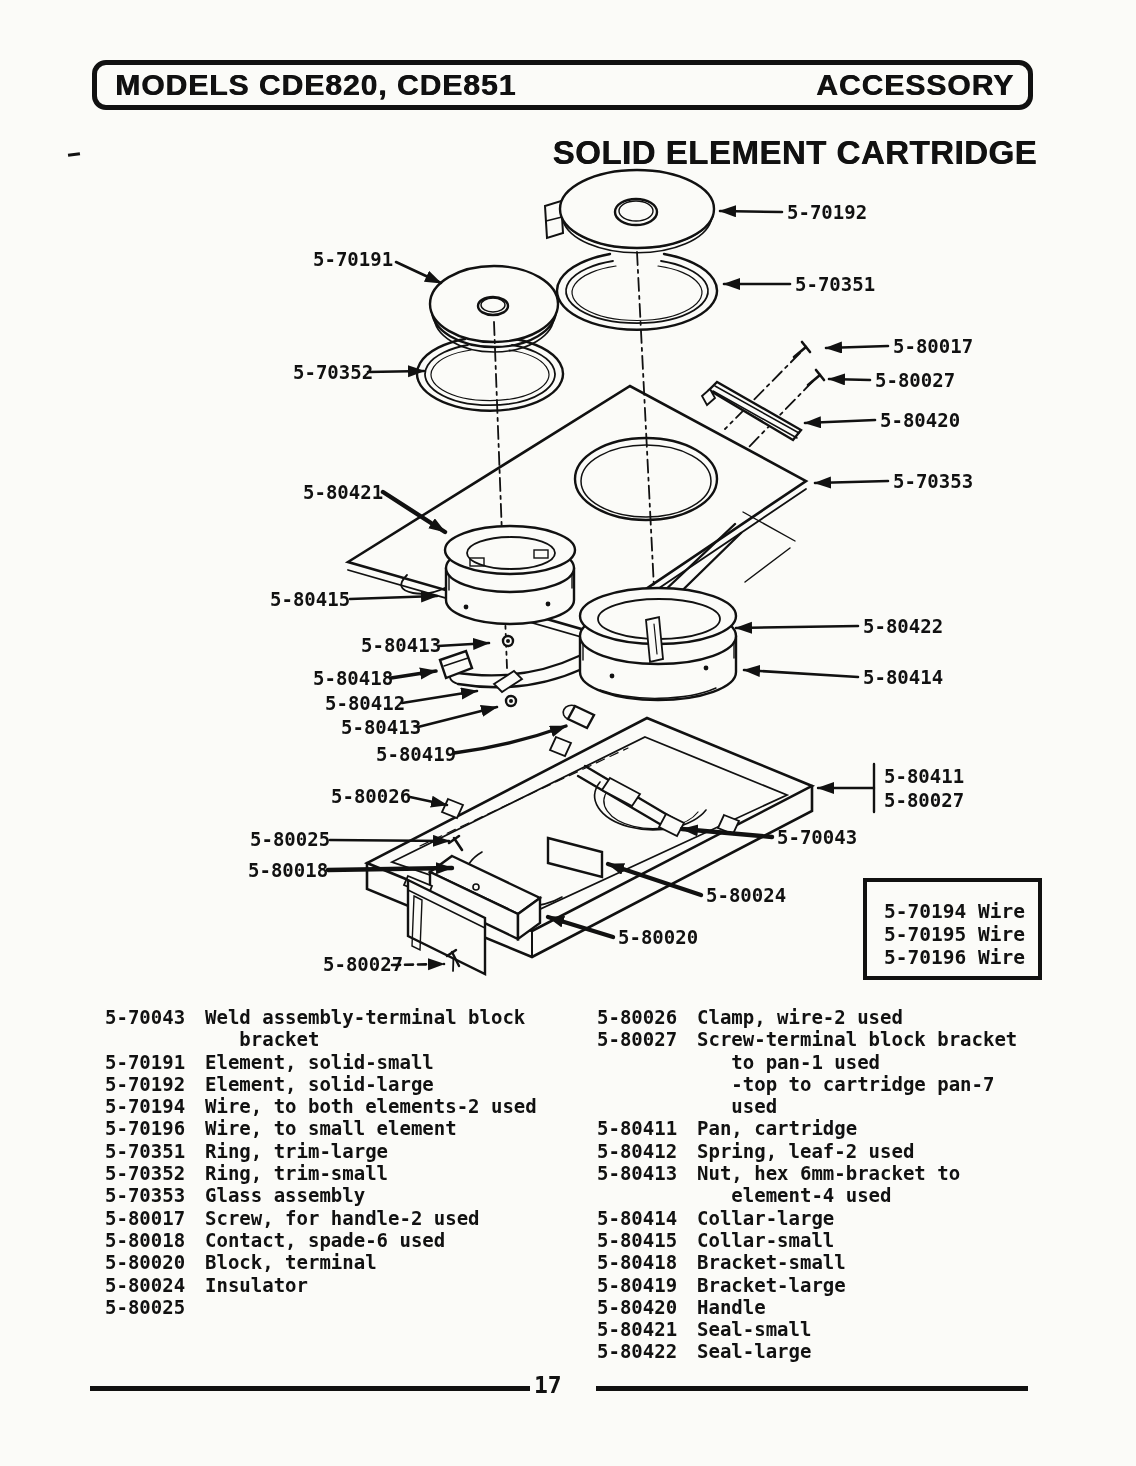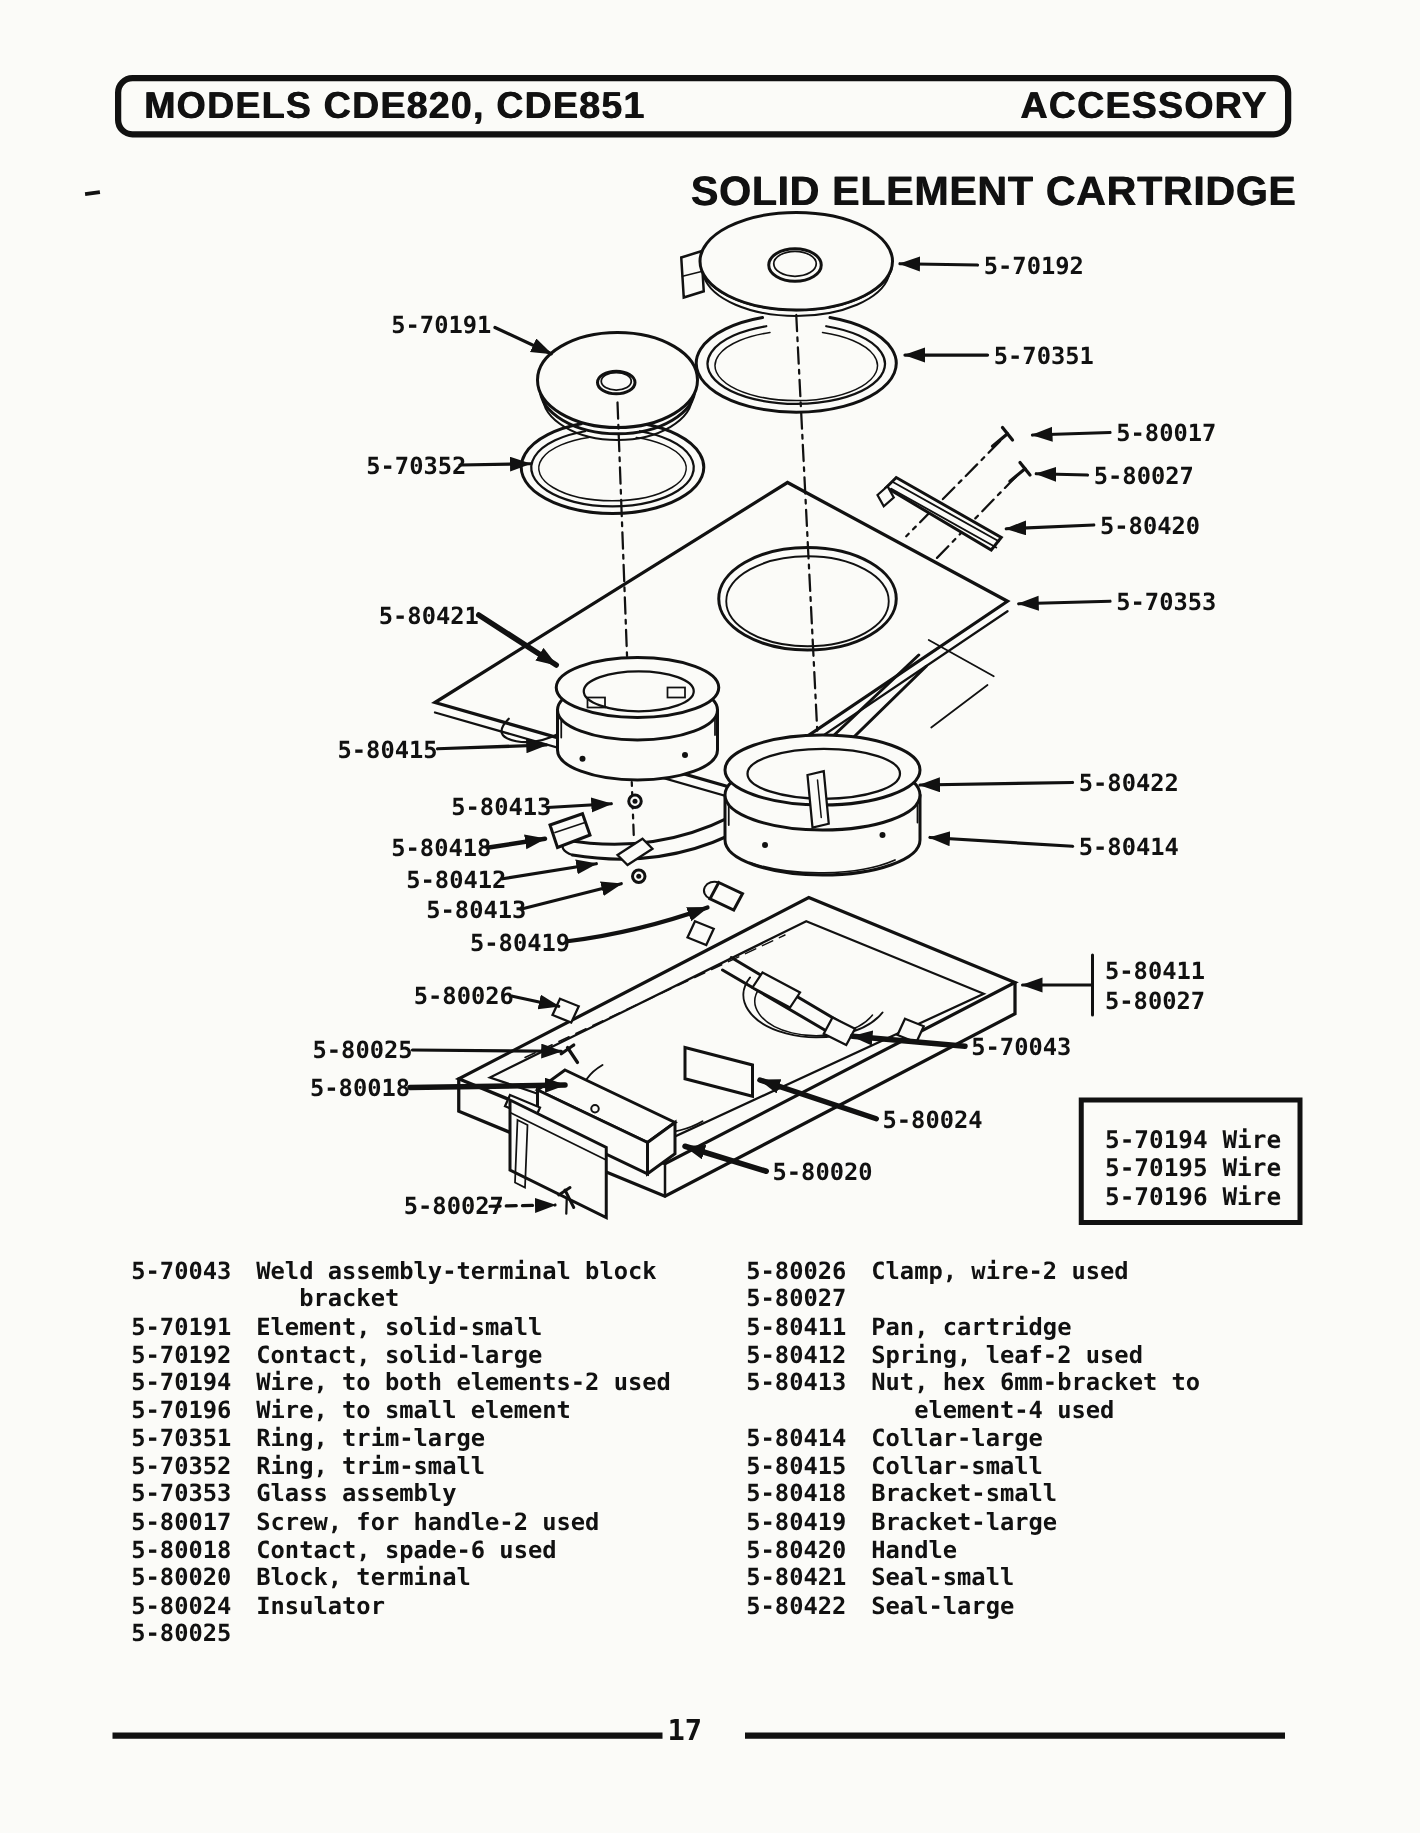--- a/index.html
+++ b/index.html
@@ -271,21 +271,21 @@
         <span class="pn">5-70043</span>
         <span class="desc">Weld assembly-terminal block
    bracket</span>
       </div>
       <div class="prow">
         <span class="pn">5-70191</span>
         <span class="desc">Element, solid-small</span>
       </div>
       <div class="prow">
         <span class="pn">5-70192</span>
-        <span class="desc">Contact, solid-large</span>
+        <span class="desc">Element, solid-large</span>
       </div>
       <div class="prow">
         <span class="pn">5-70194</span>
         <span class="desc">Wire, to both elements-2 used</span>
       </div>
       <div class="prow">
         <span class="pn">5-70196</span>
         <span class="desc">Wire, to small element</span>
       </div>
       <div class="prow">
@@ -320,20 +320,24 @@
         <span class="pn">5-80025</span>
       </div>
     </div>
   <div class="plist" id="plist-right">
       <div class="prow">
         <span class="pn">5-80026</span>
         <span class="desc">Clamp, wire-2 used</span>
       </div>
       <div class="prow">
         <span class="pn">5-80027</span>
+        <span class="desc">Screw-terminal block bracket
+   to pan-1 used
+   -top to cartridge pan-7
+   used</span>
       </div>
       <div class="prow">
         <span class="pn">5-80411</span>
         <span class="desc">Pan, cartridge</span>
       </div>
       <div class="prow">
         <span class="pn">5-80412</span>
         <span class="desc">Spring, leaf-2 used</span>
       </div>
       <div class="prow">

